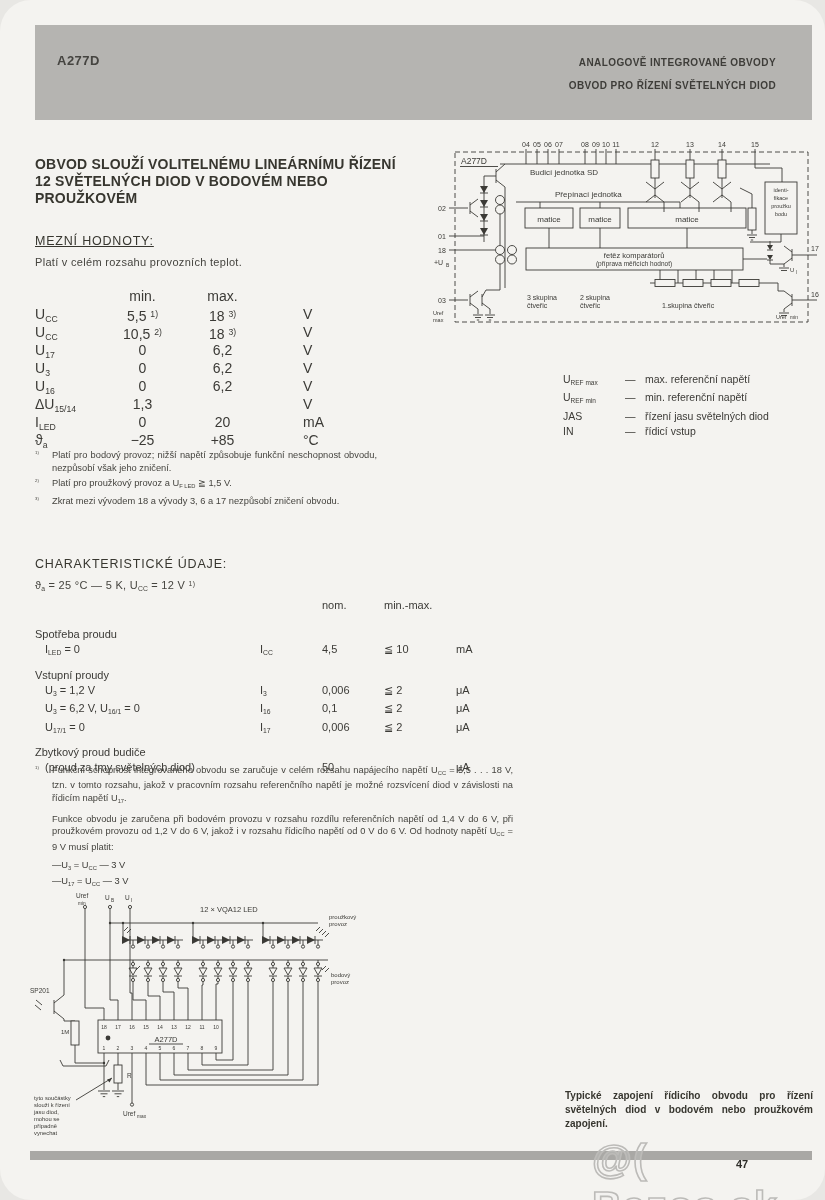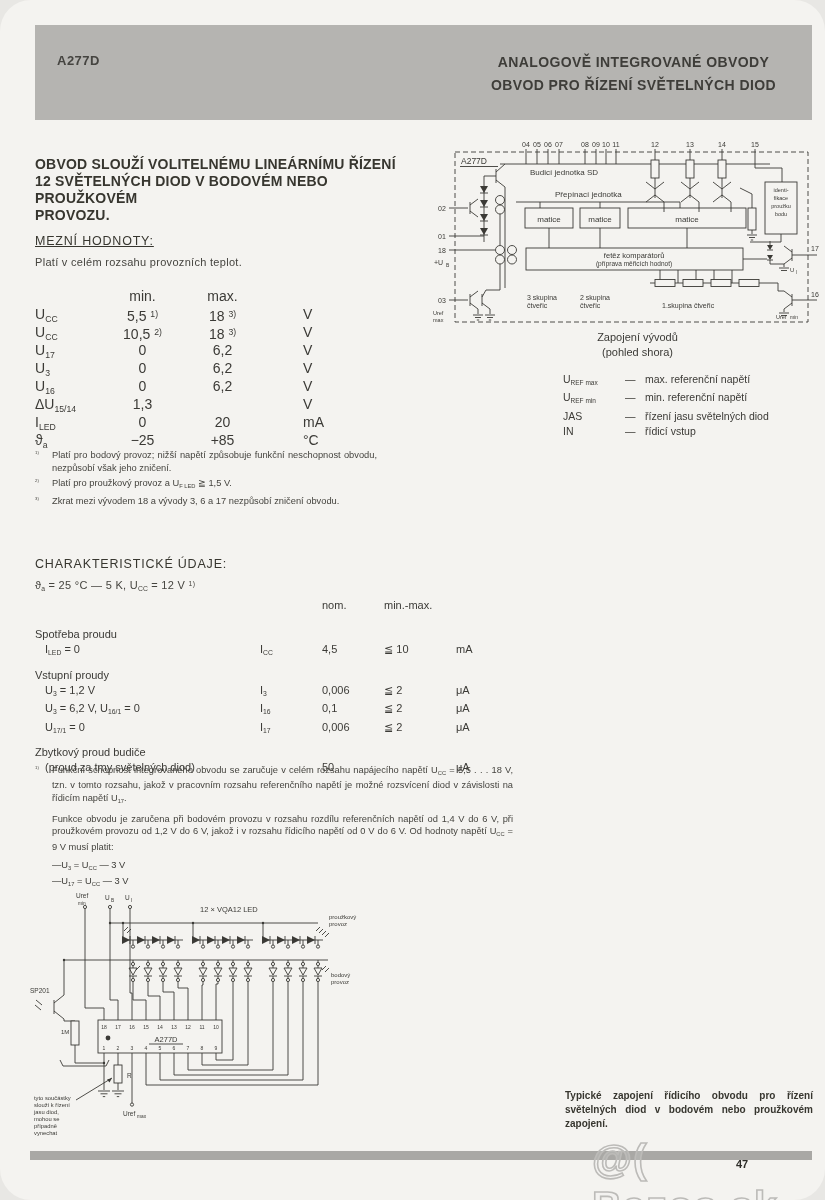--- a/index.html
+++ b/index.html
@@ -1,21 +1,21 @@
 <!DOCTYPE html>
 <html><head>
 <meta charset="utf-8">
 <style>
   html,body{margin:0;padding:0;background:#e8e7e4;}
   #page{position:relative;width:825px;height:1200px;background:#f4f3f0;overflow:hidden;
         font-family:"Liberation Sans",sans-serif;color:#3b3a36;border-radius:31px;}
   
   #hdr{position:absolute;left:35px;top:25px;width:777px;height:95px;background:#b5b4b1;}
   #hdr .part{position:absolute;left:22px;top:28px;font-size:13px;font-weight:bold;color:#454440;letter-spacing:.5px;}
-  #hdr .title{position:absolute;right:36px;top:26px;text-align:center;font-weight:bold;font-size:14px;
+  #hdr .title{position:absolute;right:36px;top:26px;text-align:right;font-weight:bold;font-size:10px;
               line-height:23px;color:#3e3d39;letter-spacing:.4px;}
   
   #intro{position:absolute;left:35px;top:156px;width:380px;font-weight:bold;font-size:14px;line-height:17px;color:#37362f;letter-spacing:.2px;}
   .h-sec{position:absolute;font-size:12.5px;letter-spacing:.8px;color:#37362f;}
   .h-sub{position:absolute;font-size:11px;color:#45443f;letter-spacing:.3px;}
   
   #limits{position:absolute;left:35px;top:287px;width:340px;font-size:14px;}
   .lrow{display:grid;grid-template-columns:70px 75px 85px 100px;height:18px;line-height:18px;}
   .lrow .c-min,.lrow .c-max{text-align:center;}
   .lrow .c-unit{padding-left:38px;}
@@ -65,21 +65,20 @@
     <div class="part">A277D</div>
     <div class="title">
       <div>ANALOGOVĚ INTEGROVANÉ OBVODY</div>
       <div>OBVOD PRO ŘÍZENÍ SVĚTELNÝCH DIOD</div>
     </div>
   </div>
 
   <div id="intro">
     <div>OBVOD SLOUŽÍ VOLITELNÉMU LINEÁRNÍMU ŘÍZENÍ</div>
     <div>12 SVĚTELNÝCH DIOD V BODOVÉM NEBO PROUŽKOVÉM</div>
-    <div>PROVOZU.</div>
   </div>
 
   <div class="h-sec" style="left:35px;top:234px;text-decoration:underline;">MEZNÍ HODNOTY:</div>
   <div class="h-sub" style="left:35px;top:256px;">Platí v celém rozsahu provozních teplot.</div>
 
   <div id="limits">
     <div class="lrow">
       <span></span>
       <span class="c-min">min.</span>
       <span class="c-max">max.</span>
@@ -406,24 +405,20 @@
 
     <g font-size="7">
       <text x="97" y="162">3 skupina</text>
         <text x="97" y="170">čtveřic</text>
       <text x="150" y="162">2 skupina</text>
         <text x="150" y="170">čtveřic</text>
       <text x="232" y="170">1.skupina čtveřic</text>
     </g>
   </svg>
 
-  <div id="bd-cap">
-    <div>Zapojení vývodů</div>
-    <div>(pohled shora)</div>
-  </div>
 
   <div id="legend">
     <div class="legrow">
         <span>U<sub>REF max</sub></span>
         <span>—</span>
         <span>max. referenční napětí</span>
       </div>
     <div class="legrow">
         <span>U<sub>REF min</sub></span>
         <span>—</span>

